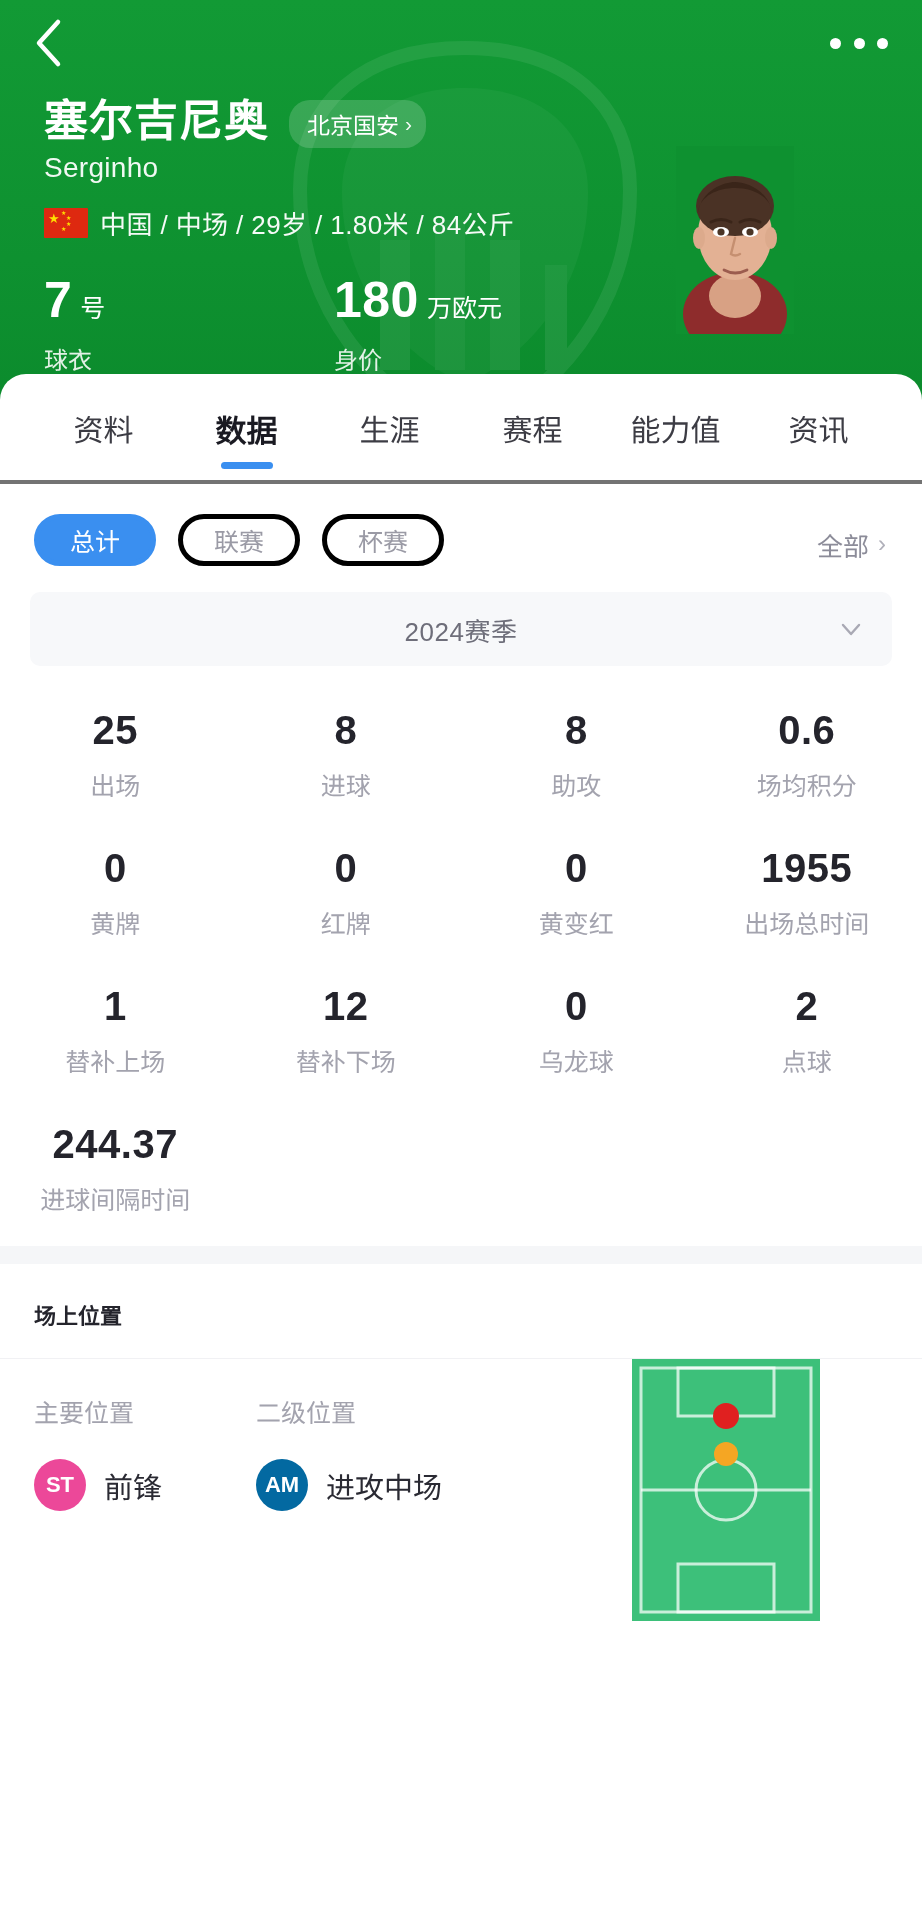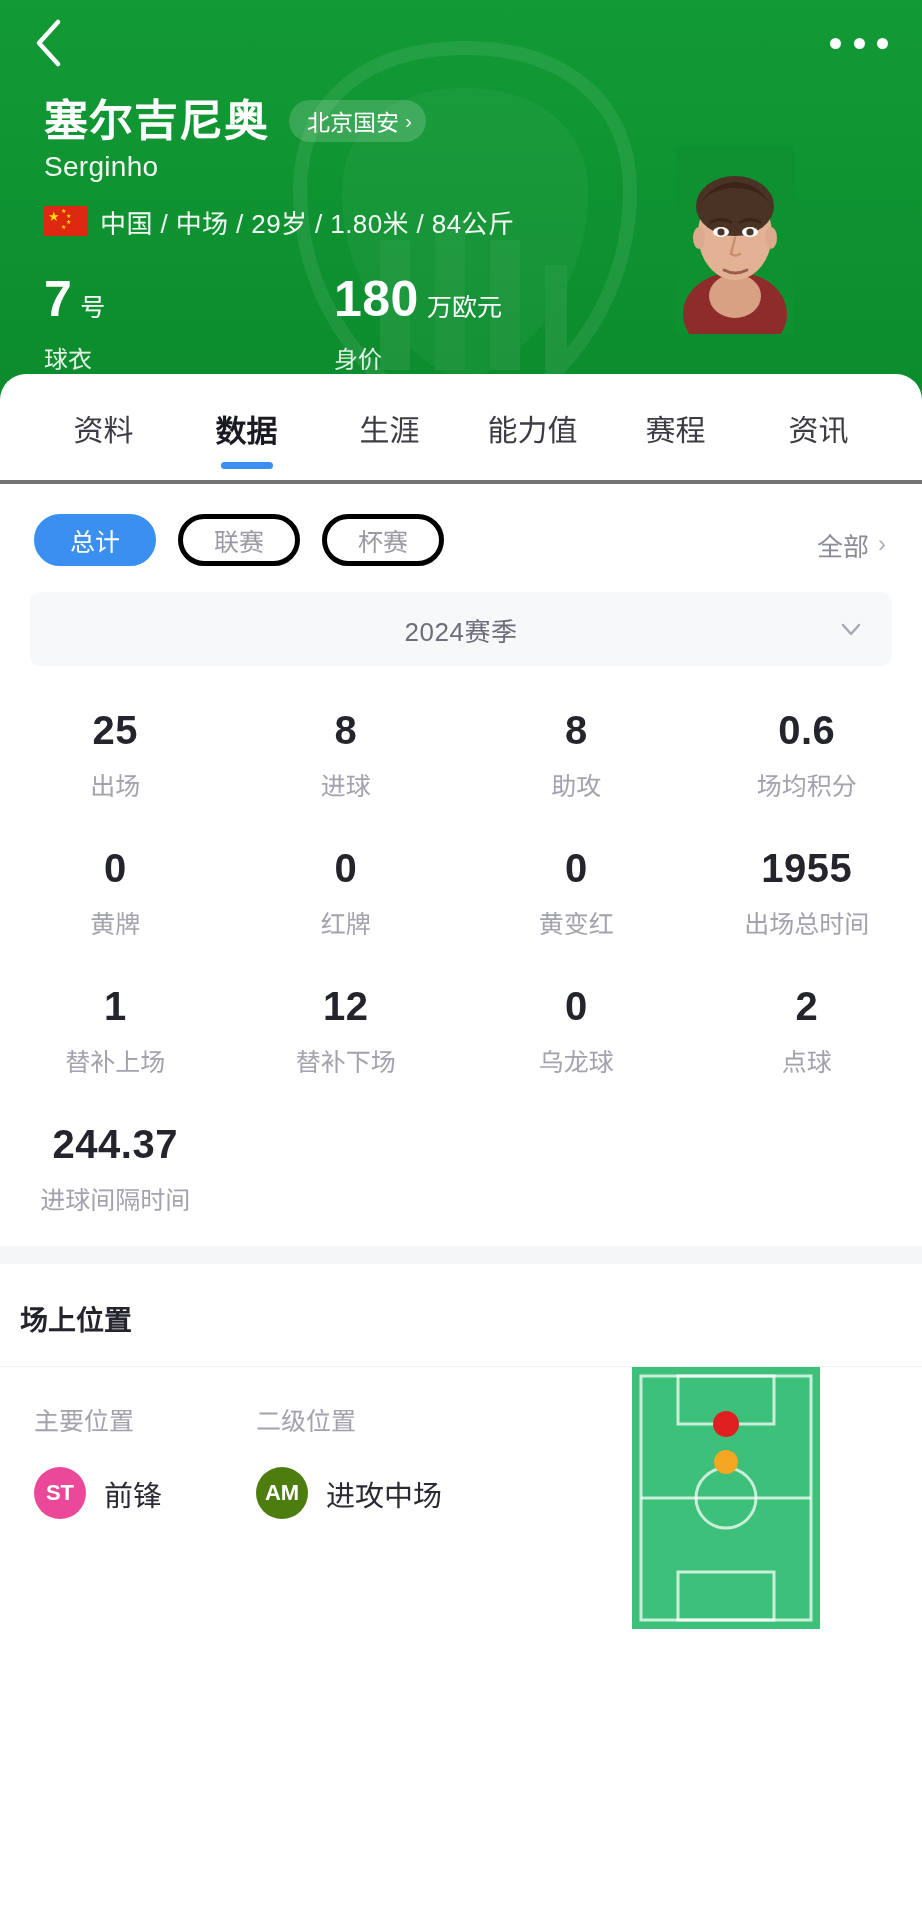--- a/index.html
+++ b/index.html
@@ -76,21 +76,21 @@
     font-size: 44px;
     font-weight: 700;
     color: #ffffff;
     letter-spacing: 1px;
     line-height: 1.15;
   }
   .team-chip {
     display: inline-flex;
     align-items: center;
     gap: 4px;
-    height: 42px;
+    height: 48px;
     padding: 0 14px 0 18px;
     border-radius: 21px;
     background: rgba(255,255,255,0.17);
     color: #ffffff;
     font-size: 23px;
     white-space: nowrap;
     cursor: pointer;
     margin-top: 4px;
   }
   .team-chip .chev { font-size: 21px; opacity: 0.95; margin-left: 2px; }
@@ -279,22 +279,22 @@
   }
 
   .section-gap {
     height: 18px;
     background: #F5F6F8;
   }
 
   
   .pos-section { background: #ffffff; }
   .pos-title {
-    padding: 34px 34px 28px 20px;
-    font-size: 28px;
+    padding: 34px 34px 28px 34px;
+    font-size: 22px;
     font-weight: 700;
     color: #24242C;
     border-bottom: 1px solid #F1F1F4;
   }
   .pos-body {
     position: relative;
     padding: 34px 34px 40px 34px;
     min-height: 300px;
   }
   .pos-cols {
@@ -316,21 +316,21 @@
     border-radius: 50%;
     display: flex;
     align-items: center;
     justify-content: center;
     font-size: 22px;
     font-weight: 600;
     color: #ffffff;
     flex: 0 0 auto;
   }
   .pos-badge.st { background: #ec4899; }
-  .pos-badge.am { background: #4d7c0f; }
+  .pos-badge.am { background: #0369a1; }
   .pos-name { font-size: 29px; color: #2A2A33; white-space: nowrap; }
 
   .pitch-wrap {
     position: absolute;
     right: 102px;
     top: 0px;
     width: 188px;
     height: 262px;
   }
   .pitch { display: block; }
@@ -430,22 +430,22 @@
       </g>
     </svg>
   </div>
 
   <div class="sheet">
 
     <div class="tabs">
       <div class="tab">资料</div>
       <div class="tab active">数据</div>
       <div class="tab">生涯</div>
+      <div class="tab">赛程</div>
       <div class="tab">能力值</div>
-      <div class="tab">赛程</div>
       <div class="tab">资讯</div>
     </div>
 
     <div class="filter-row">
       <div class="chip active">总计</div>
       <div class="chip">联赛</div>
       <div class="chip">杯赛</div>
       <div class="filter-spacer"></div>
       <div class="all-link">
         <span>全部</span>

